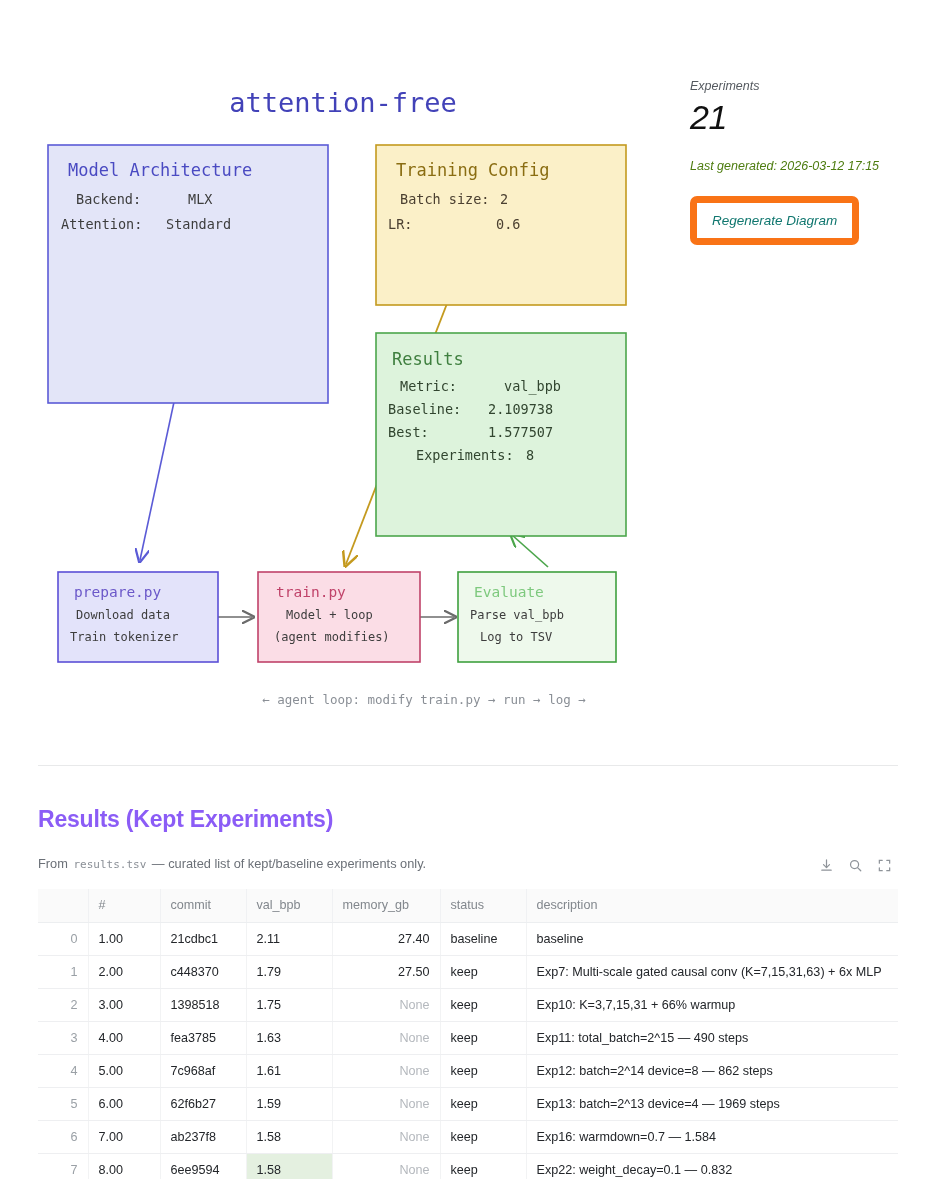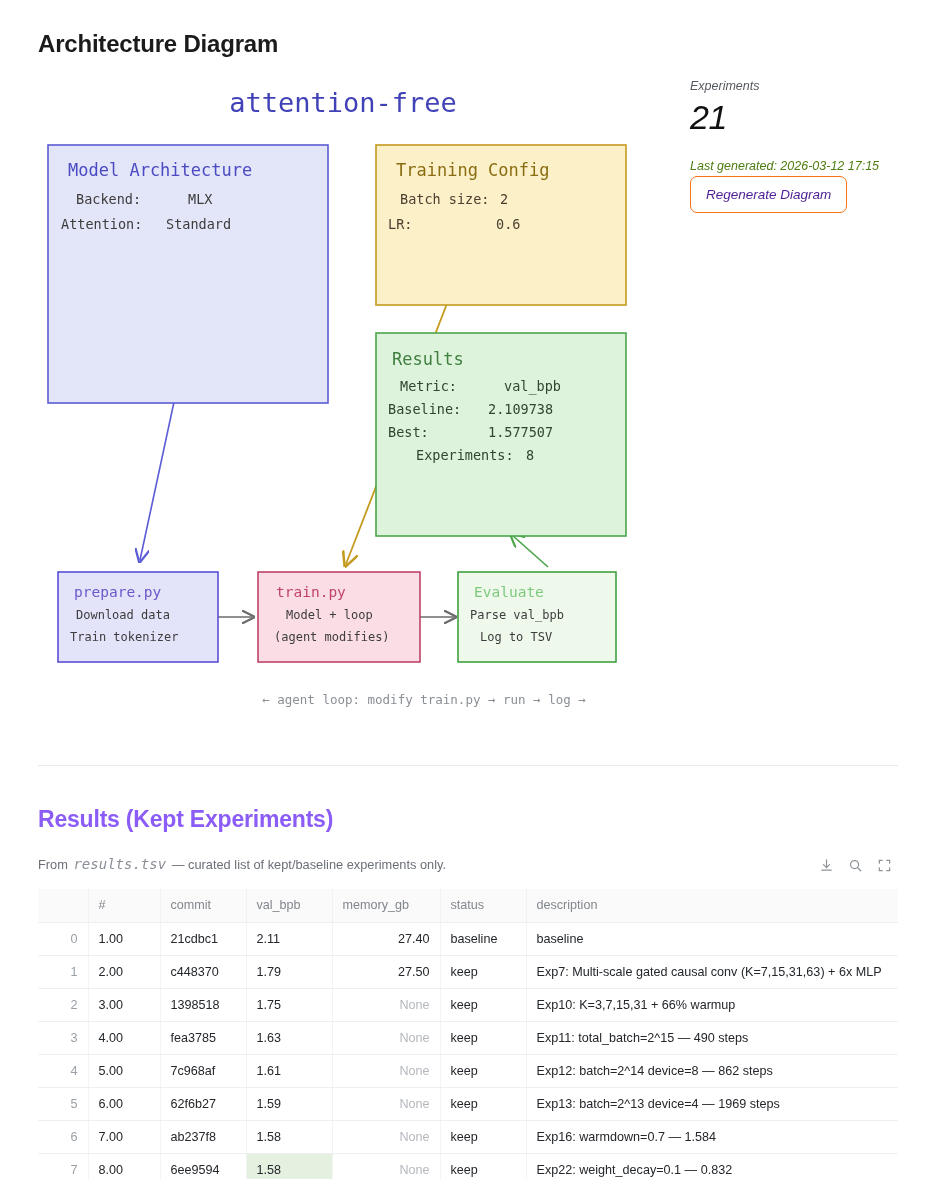--- a/index.html
+++ b/index.html
@@ -53,28 +53,28 @@
     line-height: 38px;
     letter-spacing: -0.5px;
   }
   .stats-sub {
     margin-top: 22px;
     font-size: 12.5px;
     color: #4d7c0f;
     line-height: 16px;
   }
   .btn-regen {
-    margin-top: 2px;
+    margin-top: 22px;
     display: inline-block;
     padding: 9px 15px;
-    border: 1px solid #f97316;
+    border: 7px solid #f97316;
     border-radius: 7px;
     background: #ffffff;
     font-size: 13.5px;
-    color: #4c1d95;
+    color: #0f766e;
     cursor: pointer;
     font-family: "Liberation Sans", sans-serif;
     line-height: 17px;
   }
 
   
   .divider {
     position: absolute;
     left: 38px; top: 765px;
     width: 860px; height: 1px;
@@ -94,24 +94,23 @@
   .from-line {
     position: absolute;
     left: 38px; top: 856px;
     font-size: 12.8px;
     color: #6b7077;
     line-height: 16px;
     white-space: nowrap;
   }
   .from-line .code {
     font-family: "DejaVu Sans Mono", "Liberation Mono", monospace;
-    font-size: 14px;
+    font-size: 11px;
     color: #8a8f96;
     padding: 0 2px;
-    font-style: italic;
   }
 
   .tbl-toolbar {
     position: absolute;
     right: 40px; top: 855px;
     display: flex;
     align-items: center;
     gap: 14px;
     background: #fff;
     padding: 3px 4px;
@@ -169,21 +168,20 @@
   .c-desc  { width: auto;  text-align: left; }
   th.c-idx, th.c-num, th.c-bpb, th.c-mem { text-align: left; }
   td.none-val { color: #b4b8bd !important; }
   td.best-cell { background: #e4f0e0; }
 </style>
 </head>
 <body>
 
 <div class="page">
 
-  <h1 class="section-title">Architecture Diagram</h1>
 
   <div class="diagram-wrap">
     <svg class="diagram-svg" width="640" height="660" viewBox="0 0 640 660">
       <defs>
         <marker id="ah-blue" markerWidth="9" markerHeight="9" refX="7" refY="4.5" orient="auto">
           <path d="M0,0 L9,4.5 L0,9" fill="none" stroke="#5b5bd6" stroke-width="1.4"></path>
         </marker>
         <marker id="ah-gold" markerWidth="9" markerHeight="9" refX="7" refY="4.5" orient="auto">
           <path d="M0,0 L9,4.5 L0,9" fill="none" stroke="#c49a1f" stroke-width="1.4"></path>
         </marker>

